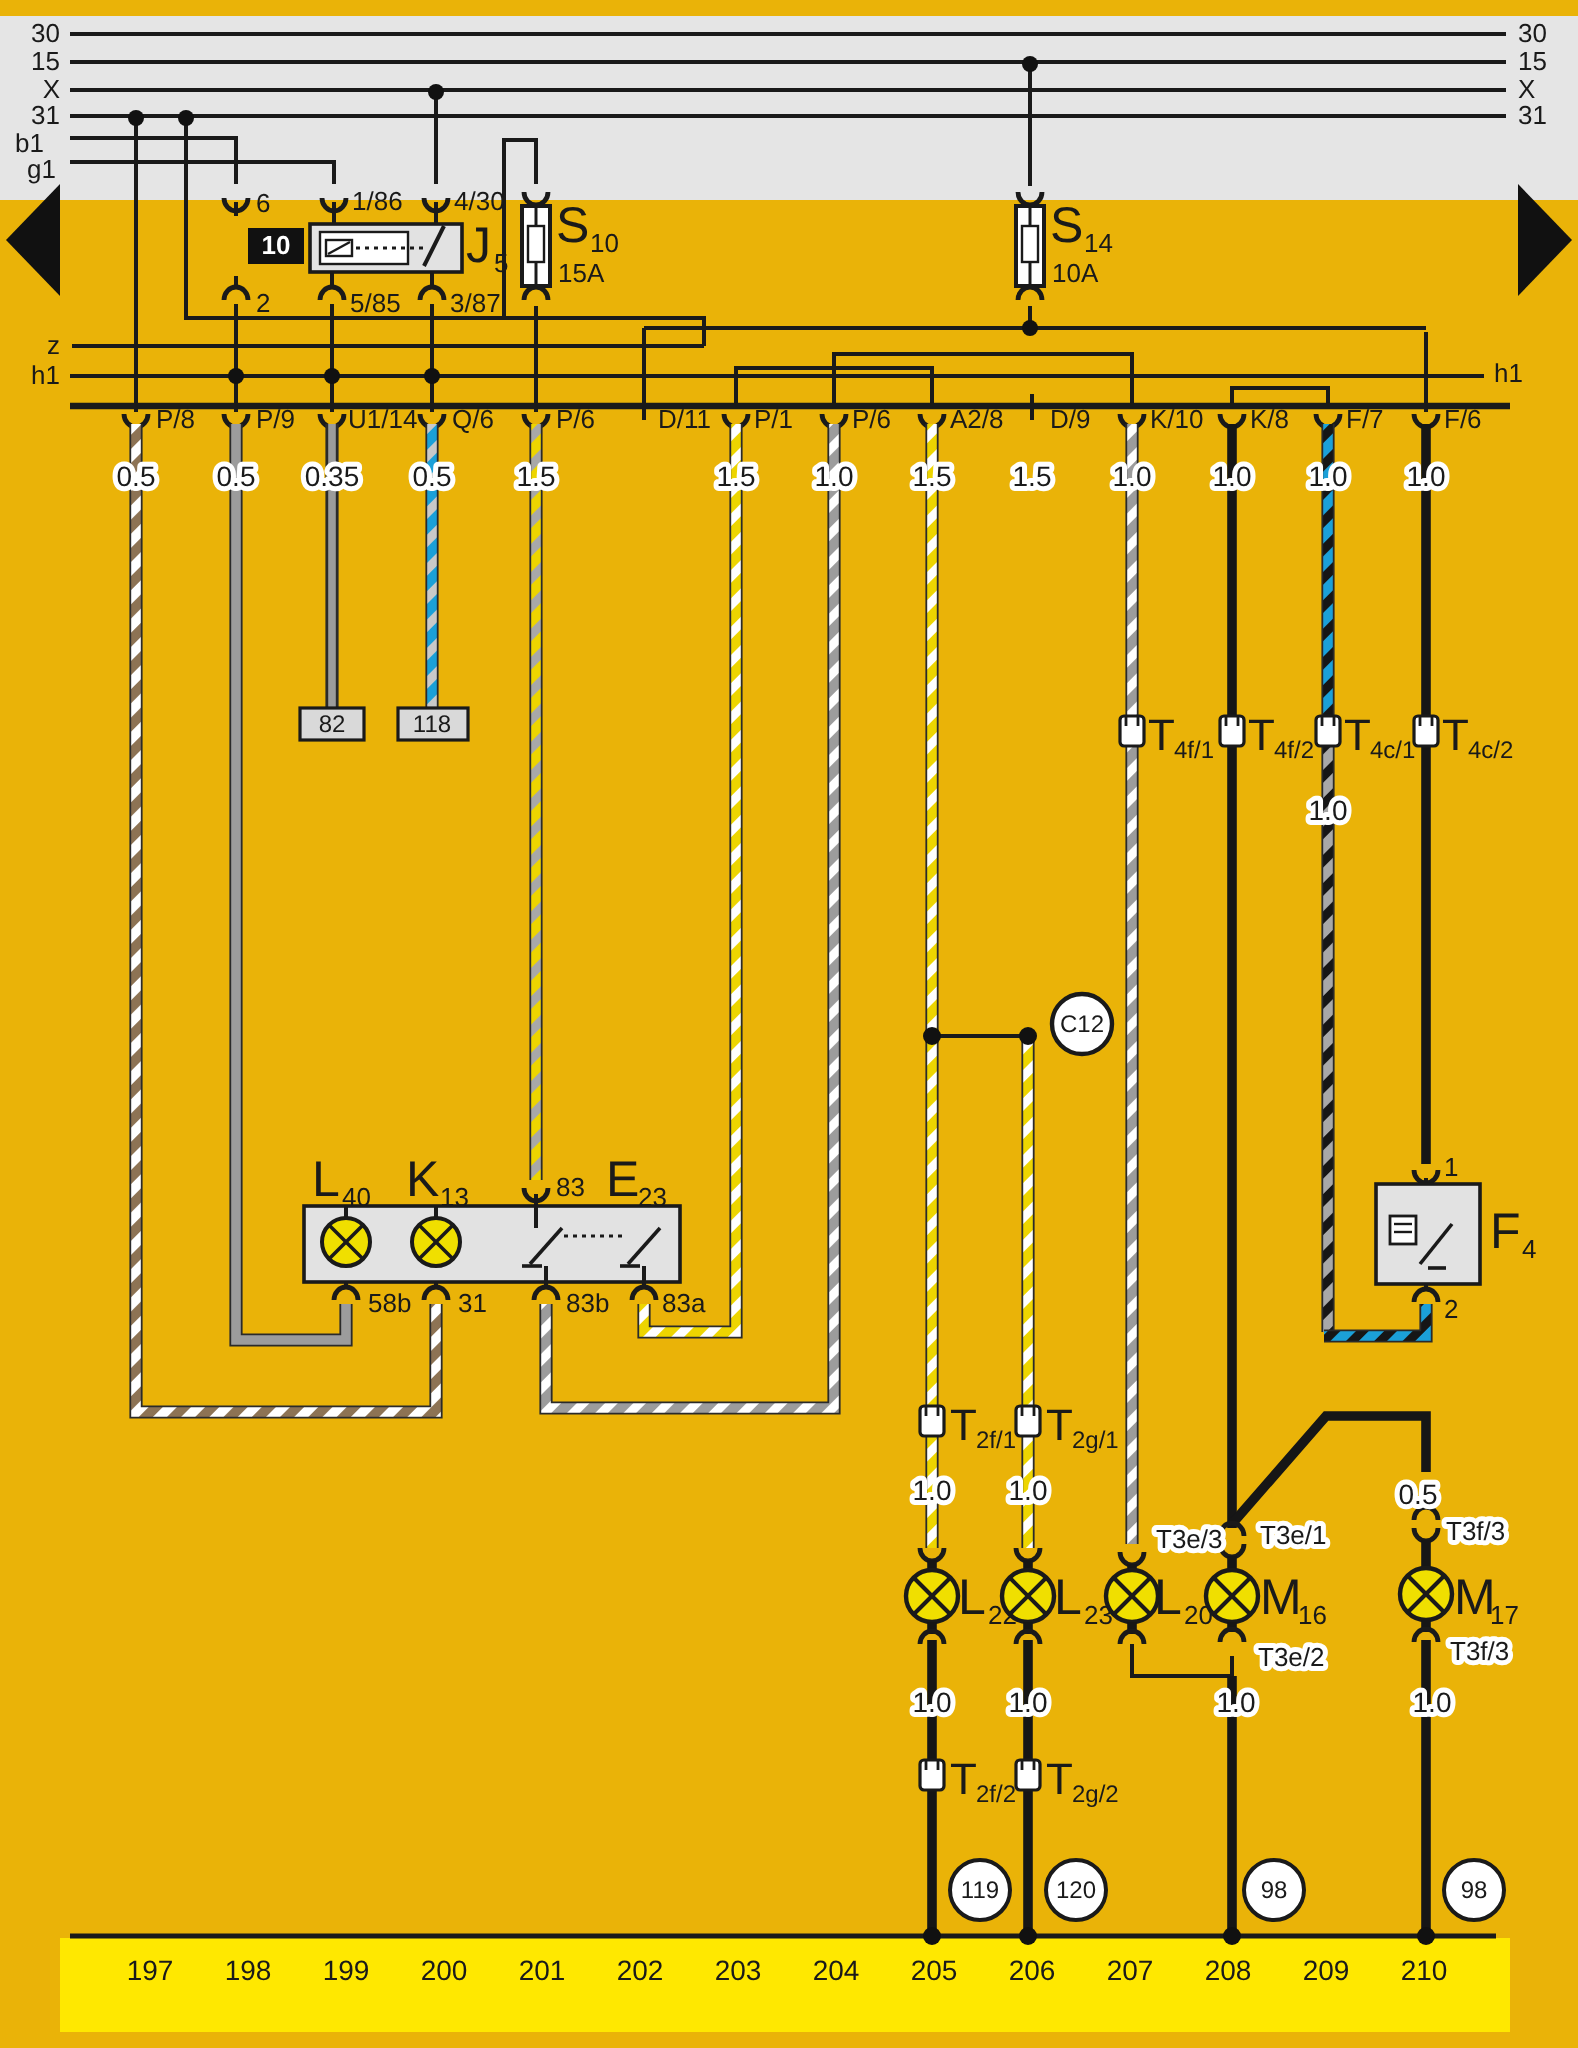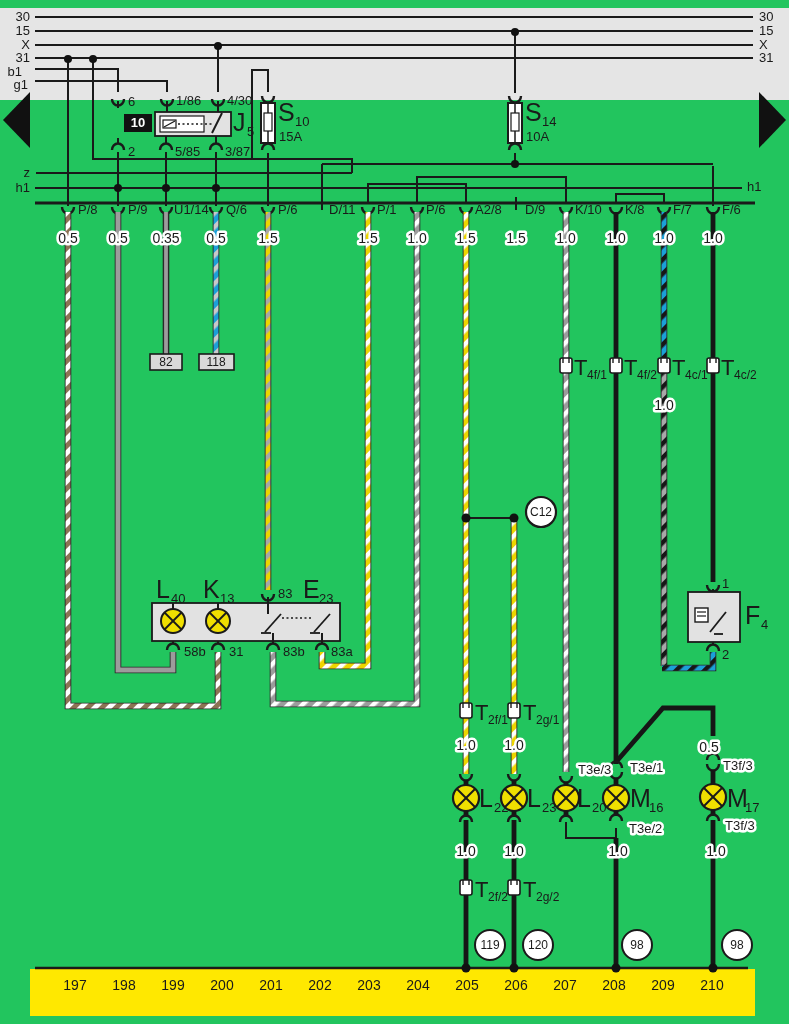--- a/index.html
+++ b/index.html
@@ -1,16 +1,16 @@
 <!DOCTYPE html>
 <html><head>
 <meta charset="utf-8">
 <style>
   html,body{margin:0;padding:0;background:#fff;}
-  .stage{position:relative;width:789px;height:1024px;background:#22c55e;overflow:hidden;
+  .stage{position:relative;width:789px;height:1024px;background:#eab308;overflow:hidden;
          font-family:"Liberation Sans",sans-serif;}
   svg{display:block}
   text{font-family:"Liberation Sans",sans-serif;fill:#1a1a1a;}
   .t13{font-size:13px;}
   .t12{font-size:12px;}
   .g14{font-size:14px;text-anchor:middle;}
   .big{font-size:25px;}
   .bigT{font-size:22px;}
   .sub{font-size:13px;}
   .sub12{font-size:12px;}

